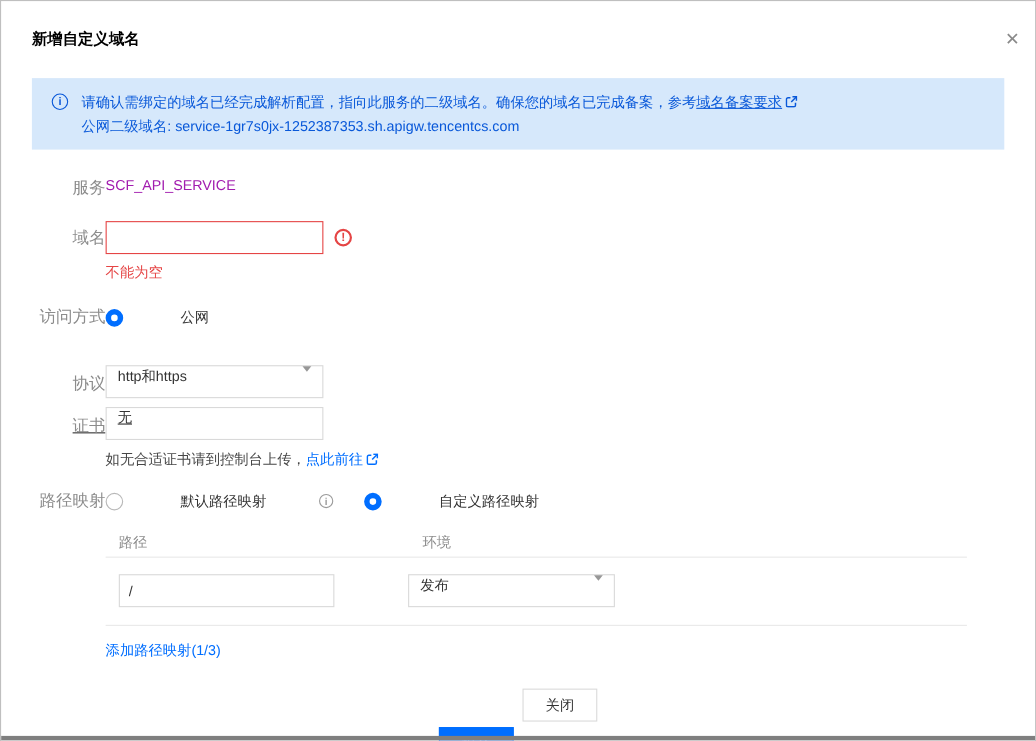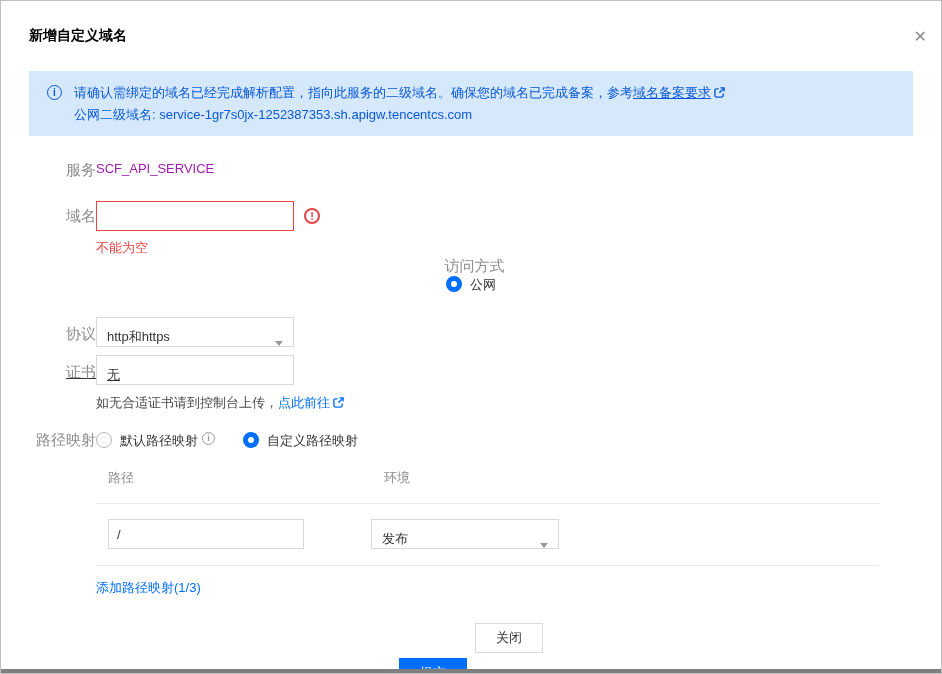--- a/index.html
+++ b/index.html
@@ -56,55 +56,55 @@
   }
   .input-error { border-color:#e54545; }
   .err-circle {
     width:16px; height:16px; border:2px solid #e54545; border-radius:50%;
     color:#e54545; font-weight:bold; font-size:11px;
     display:flex; align-items:center; justify-content:center;
     margin-left:10px; flex-shrink:0;
   }
   .err-text { margin:8px 0 0 67px; color:#e54545; font-size:13px; }
 
-  .row-access { align-items:center;flex-direction:column; }
-  .radio-group { display:flex; cursor:pointer; }
+  .row-access { margin-top:22px; align-items:center; }
+  .radio-group { display:flex; align-items:center; cursor:pointer;gap:44px; }
   .radio { width:16px; height:16px; border-radius:50%; background:#fff; flex-shrink:0; }
   .radio.on  { border:5px solid #006eff; }
   .radio.off { border:1px solid #b8b8b8; }
   .radio-text { margin-left:8px; font-size:13px; color:#333; }
   .tip-circle {
     width:13px; height:13px; border:1px solid #9a9a9a; border-radius:50%;
     color:#9a9a9a; font-size:9px; font-weight:bold; font-style:normal;
     display:inline-flex; align-items:center; justify-content:center;
     margin-left:4px;
   }
 
-  .row-protocol { margin-top:23px; }
+  .row-protocol { margin-top:34px; }
   .row-cert { margin-top:8px;text-decoration:underline; }
   .lbl-mid { padding-top:8px; }
   .select-box {
     width:198px; height:30px; border:1px solid #d9d9d9; background:#fff;
-    display:flex; align-items:flex-end; justify-content:space-between;
+    display:flex; align-items:flex-start; justify-content:space-between;
     padding:0 10px; font-size:13px; color:#333; cursor:pointer;
   }
   .caret {
     width:0; height:0;
     border-left:4px solid transparent; border-right:4px solid transparent;
     border-top:5px solid #979797;
   }
   .helper { margin:9px 0 0 67px; font-size:13px; color:#474747; }
   .helper a { color:#006eff; text-decoration:none; cursor:pointer; }
   .helper .ext-icon { color:#006eff; }
 
   .row-path { margin-top:19px; align-items:center; }
   .row-path .radio-group + .radio-group { margin-left:28px; }
 
   .map-table { margin:19px 0 0 67px; width:783px; }
-  .thead { display:flex; padding-bottom:16px; border-bottom:1px solid #e8e8e8; }
+  .thead { display:flex; padding-bottom:4px; border-bottom:1px solid #e8e8e8; }
   .th1 { width:275px; padding-left:12px; color:#8c8c8c; font-size:13px; }
   .th2 { padding-left:13px; color:#8c8c8c; font-size:13px; }
   .trow { display:flex; align-items:center; padding:15px 0 16px; border-bottom:1px solid #e8e8e8; }
   .td1 { width:275px; padding-left:12px; }
   .td1 .txt-input { width:196px; }
   .td2 .select-box { width:188px; }
 
   .add-link { display:inline-block; margin:13px 0 0 67px; font-size:13px; color:#006eff; text-decoration:none; cursor:pointer; }
 
   .footer { margin-top:26px; display:flex; justify-content:center; gap:8px; }

